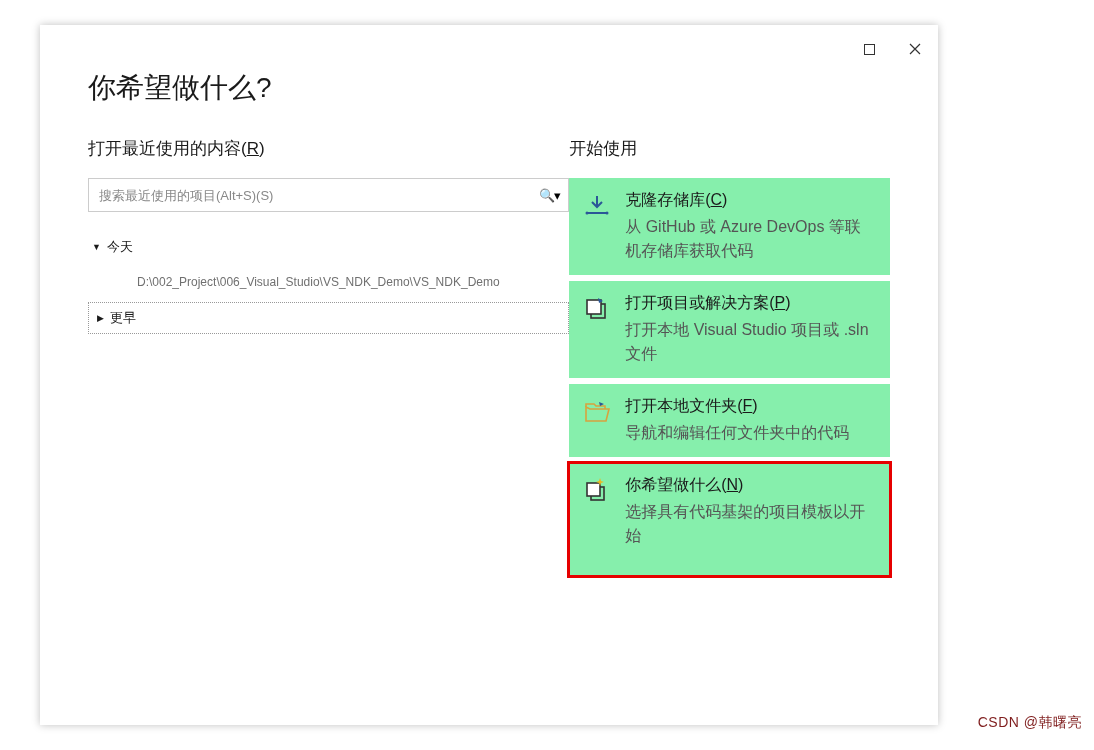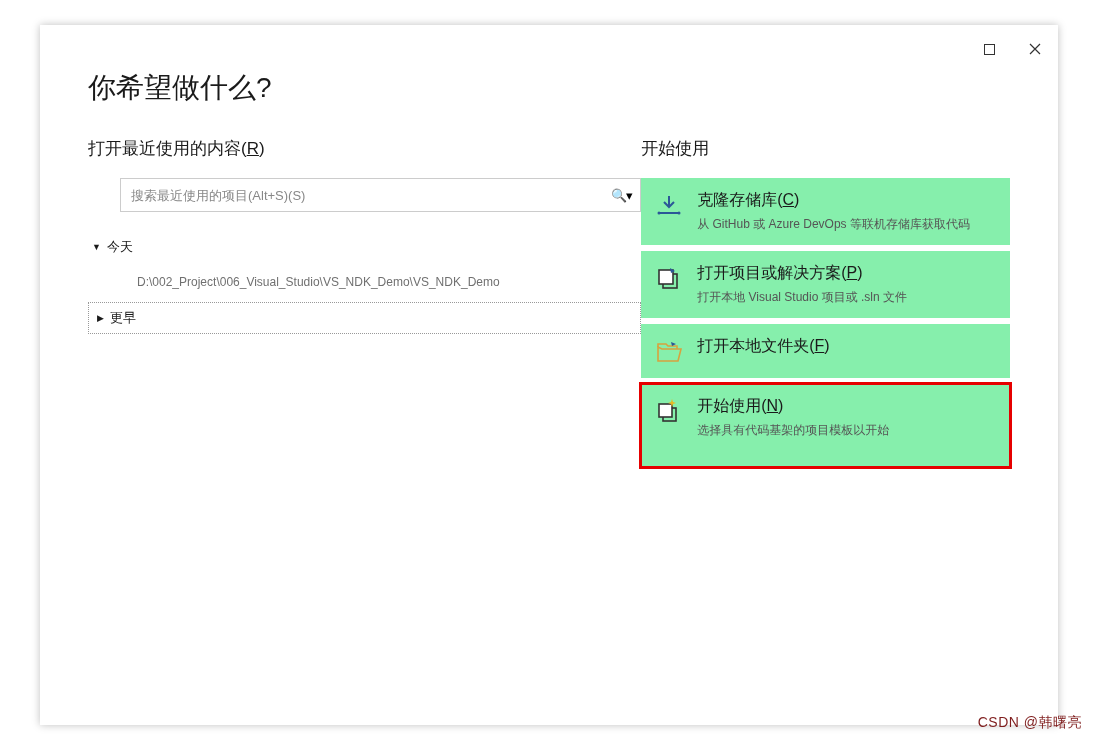--- a/index.html
+++ b/index.html
@@ -11,21 +11,21 @@
     body {
       background: #fff;
       position: relative;
       width: 1094px;
       height: 750px;
     }
     .window {
       position: absolute;
       left: 40px;
       top: 25px;
-      width: 1018px;
+      width: 898px;
       height: 700px;
       background: #fff;
       box-shadow: 0 0 8px rgba(0,0,0,0.25);
     }
     .titlebar {
       position: absolute;
       top: 0;
       right: 0;
       height: 40px;
       display: flex;
@@ -64,21 +64,20 @@
       font-size: 17px;
       color: #1a1a1a;
       margin-bottom: 18px;
     }
     .section-title .hotkey { text-decoration: underline; }
     .search-wrap {
       display: flex;
       border: 1px solid #ccc;
       height: 34px;
       margin-bottom: 20px;
-      margin-left: 32px;
     }
     .search-input {
       flex: 1;
       border: none;
       padding: 0 10px;
       font-size: 13px;
       outline: none;
       color: #333;
     }
     .search-input::placeholder { color: #888; }
@@ -170,21 +169,21 @@
       margin-top: 2px;
     }
     .action-text { flex: 1; }
     .action-title {
       font-size: 16px;
       color: #1a1a1a;
       margin-bottom: 4px;
     }
     .action-title .hotkey { text-decoration: underline; }
     .action-desc {
-      font-size: 12px;
+      font-size: 16px;
       color: #555;
       line-height: 1.5;
     }
     .watermark {
       position: absolute;
       bottom: 18px;
       right: 12px;
       font-size: 14px;
       color: #7f1d1d;
       letter-spacing: 0.5px;
@@ -275,35 +274,36 @@
         <div class="action-card">
           <div class="action-icon">
             <svg width="26" height="24" viewBox="0 0 26 24">
                 <path d="M2 7 L2 21 L22 21 L25 9 L6 9 Z" fill="none" stroke="#d8a33e" stroke-width="1.6"></path>
                 <path d="M2 7 L2 4 L10 4 L12 6 L21 6 L21 9" fill="none" stroke="#d8a33e" stroke-width="1.6"></path>
                 <path d="M15 2 L20 4 L16 6 Z" fill="#2b5797"></path>
               </svg>
           </div>
           <div class="action-text">
             <div class="action-title"><span>打开本地文件夹(</span><span class="hotkey">F</span><span>)</span></div>
+            <div class="action-desc">导航和编辑任何文件夹中的代码</div>
           </div>
         </div>
 
         <div class="action-card highlighted">
           <div class="action-icon">
             <svg width="26" height="26" viewBox="0 0 26 26">
                 <rect x="7" y="9" width="13" height="13" fill="none" stroke="#333" stroke-width="1.6"></rect>
                 <rect x="3" y="5" width="13" height="13" fill="#fff" stroke="#333" stroke-width="1.6"></rect>
                 <g transform="translate(16,4)">
                   <path d="M0 -4 L1 -1 L4 0 L1 1 L0 4 L-1 1 L-4 0 L-1 -1 Z" fill="#e8b923"></path>
                 </g>
               </svg>
           </div>
           <div class="action-text">
-            <div class="action-title"><span>开始使用(</span><span class="hotkey">N</span><span>)</span></div>
+            <div class="action-title"><span>你希望做什么(</span><span class="hotkey">N</span><span>)</span></div>
             <div class="action-desc">选择具有代码基架的项目模板以开始</div>
           </div>
         </div>
 
       </div>
     </div>
   </div>
 </div>
 
 <div class="watermark">CSDN @韩曙亮</div>

